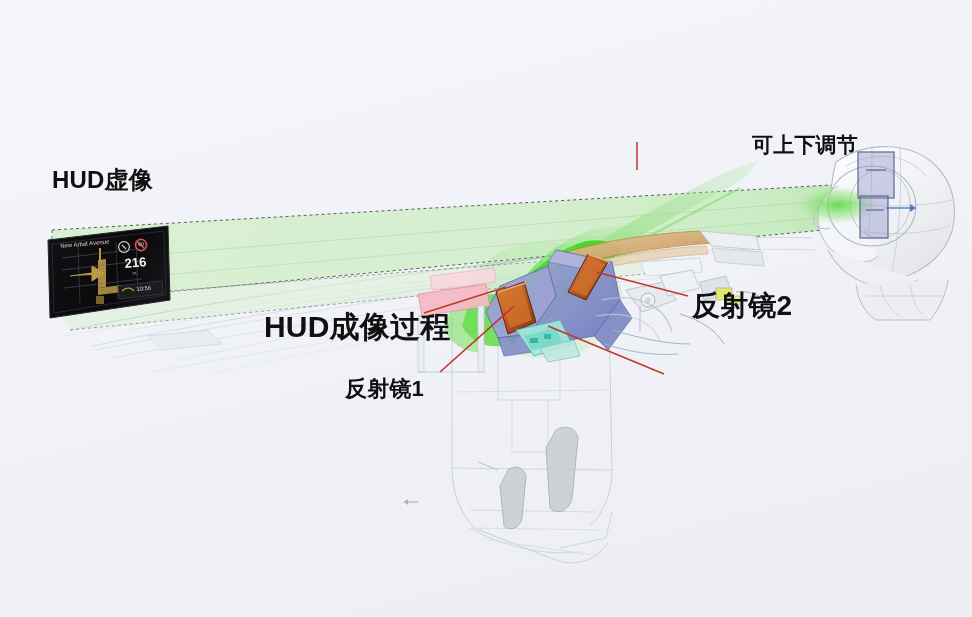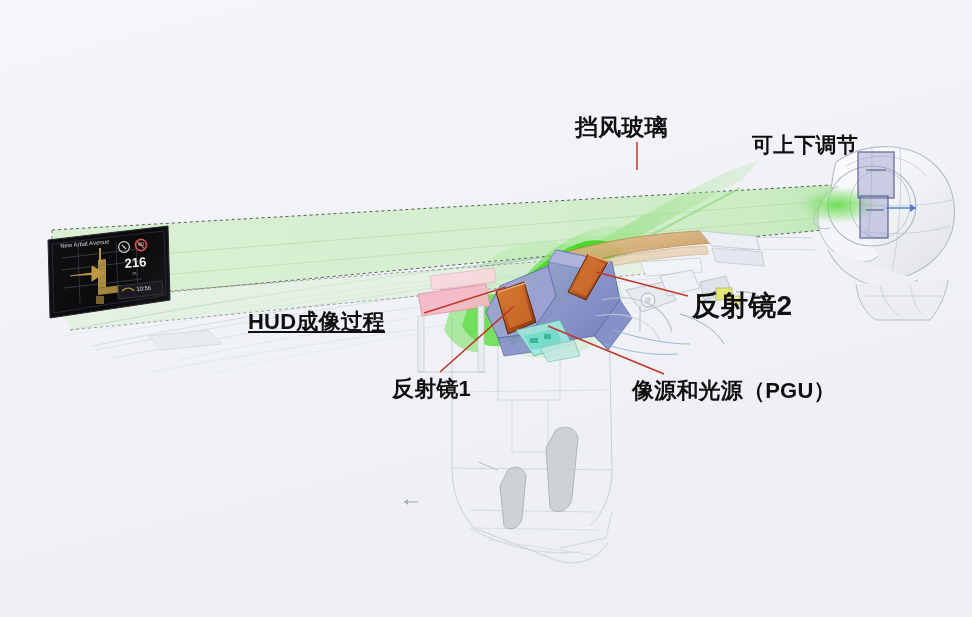--- a/index.html
+++ b/index.html
@@ -26,22 +26,22 @@
     color: #101010;
     font-weight: 700;
     line-height: 1.18;
     white-space: pre;
     letter-spacing: 0.2px;
     font-family: "Liberation Sans", "DejaVu Sans", sans-serif;
   }
   .lbl-hud-virtual   { left: 52px;  top: 166px; font-size: 24px; }
   .lbl-windshield    { left: 575px; top: 114px; font-size: 23px; }
   .lbl-eyebox        { left: 752px; top: 83px;  font-size: 21px; }
-  .lbl-process       { left: 248px; top: 309px; font-size: 22px; text-decoration: underline; }
-  .lbl-mirror1       { left: 345px; top: 376px; font-size: 22px; margin-left: 47px; }
+  .lbl-process       { left: 264px; top: 309px; font-size: 30px; }
+  .lbl-mirror1       { left: 345px; top: 376px; font-size: 22px; }
   .lbl-mirror2       { left: 692px; top: 289px; font-size: 28px; }
   .lbl-pgu           { left: 632px; top: 378px; font-size: 22px; }
 
   .hud-screen-text {
     position: absolute;
     color: #e8e8e8;
     font-family: "Liberation Sans", "DejaVu Sans", sans-serif;
     white-space: pre;
     pointer-events: none;
   }
@@ -362,34 +362,33 @@
       </g>
 
       <g opacity="0.6">
         <path d="M404,502 L418,502" stroke="#7f8a95" stroke-width="1.2" fill="none"></path>
         <path d="M404,502 L408,499 L408,505 Z" fill="#7f8a95"></path>
       </g>
 
     </g>
   </svg>
 
-
-  <div class="label lbl-windshield">挡风玻璃</div>
+  <div class="label lbl-hud-virtual">HUD虚像</div>
+
 
   <div class="label lbl-eyebox">
     <div>可上下调节</div>
   </div>
 
   <div class="label lbl-process">HUD成像过程</div>
 
   <div class="label lbl-mirror1">反射镜1</div>
 
   <div class="label lbl-mirror2">反射镜2</div>
 
-  <div class="label lbl-pgu">像源和光源（PGU）</div>
 
   <div class="hud-screen-text" style="left:60px; top:243px; font-size:6px; color:#cfcfd2; transform:rotate(-5.2deg); transform-origin:left top;">New Arbat Avenue</div>
 
   <div class="hud-screen-text" style="left:124px; top:256px; font-size:13px; font-weight:700; color:#f0f0f2; transform:rotate(-5.2deg); transform-origin:left top;">216</div>
 
   <div class="hud-screen-text" style="left:132px; top:270px; font-size:5px; color:#a8a8ad; transform:rotate(-5.2deg); transform-origin:left top;">m</div>
 
   <div class="hud-screen-text" style="left:136px; top:286px; font-size:6px; color:#dcdce0; transform:rotate(-5.2deg); transform-origin:left top;">10:56</div>
 
   <div class="hud-screen-text" style="left:138px; top:241px; font-size:5px; color:#e8e8ea; transform:rotate(-5.2deg); transform-origin:left top;">60</div>

